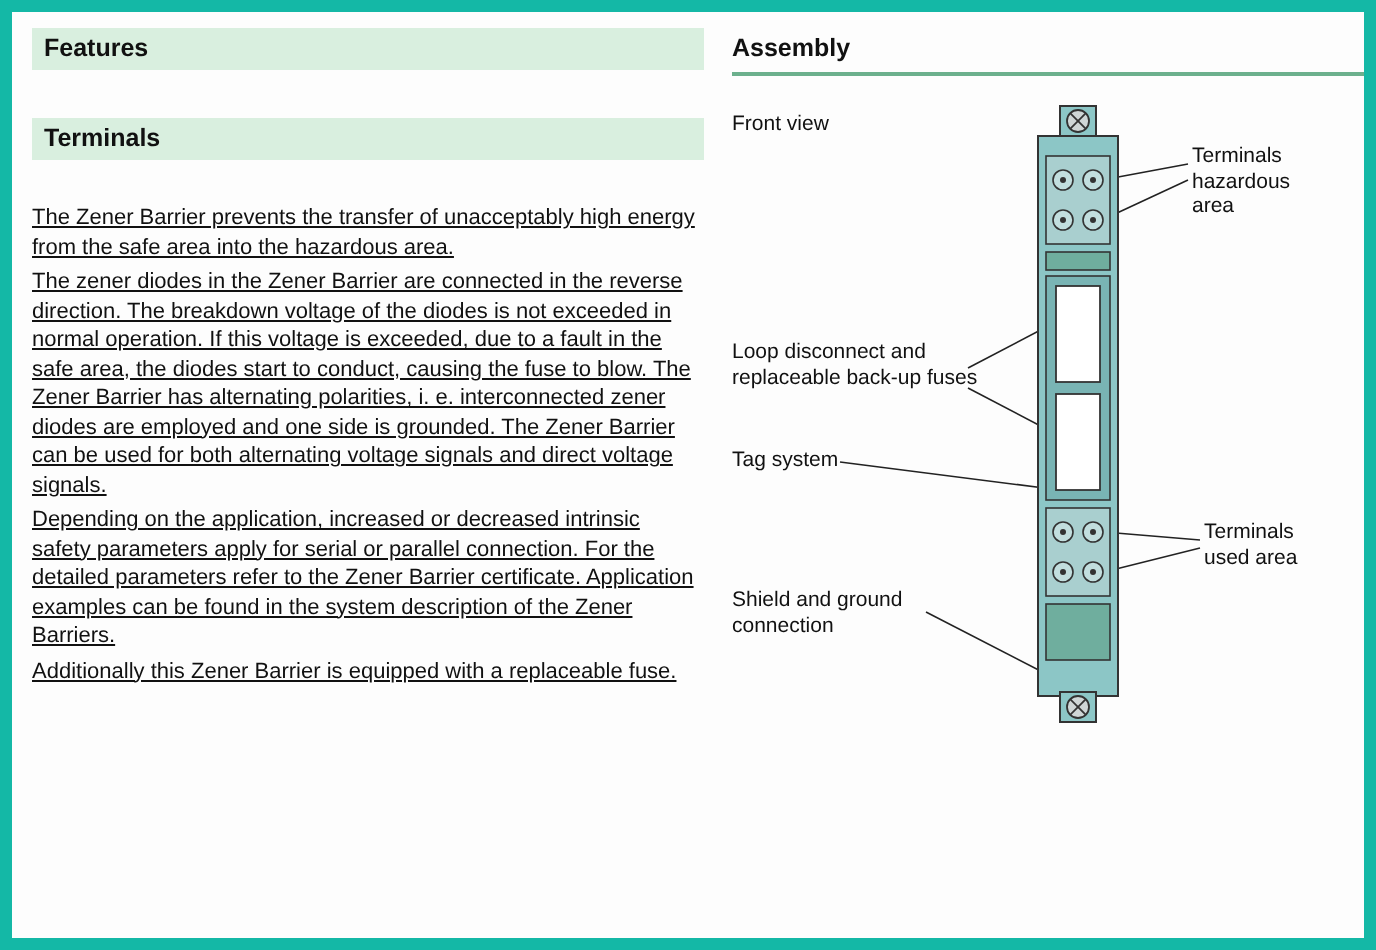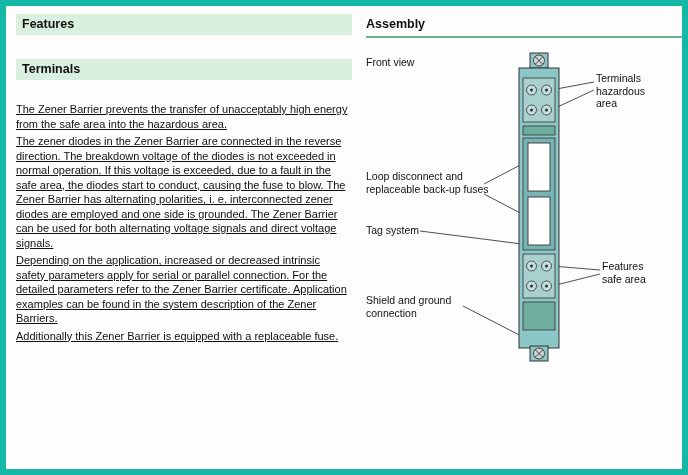--- a/index.html
+++ b/index.html
@@ -131,18 +131,18 @@
           <rect class="teal" x="16" y="294" width="18" height="15"></rect>
           <circle class="screw" cx="25" cy="301.5" r="5.5"></circle>
           <line class="ln" x1="21.2" y1="297.7" x2="28.8" y2="305.3"></line>
           <line class="ln" x1="28.8" y1="297.7" x2="21.2" y2="305.3"></line>
         </g>
       </svg>
 
       <div class="callout c-haz">Terminals hazardous area</div>
       <div class="callout c-loop">Loop disconnect and replaceable back-up fuses</div>
       <div class="callout c-tag">Tag system</div>
-      <div class="callout c-safe">Features safe area</div>
+      <div class="callout c-safe">Terminals used area</div>
       <div class="callout c-shield">Shield and ground connection</div>
     </div>
   </div>
 
 </div>
 
 </body></html>

